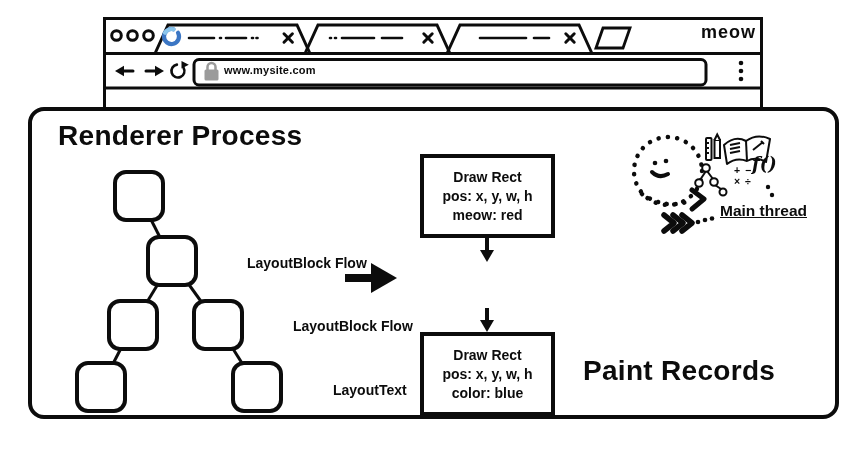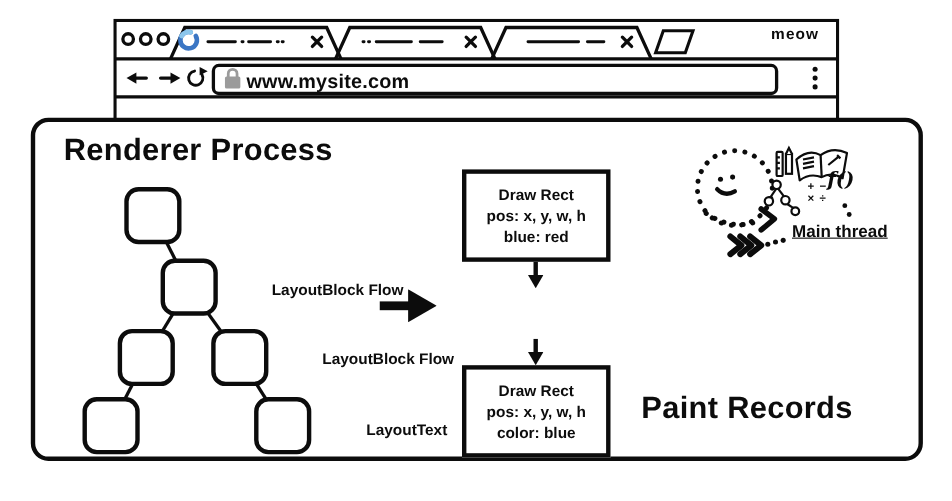--- a/index.html
+++ b/index.html
@@ -3,22 +3,22 @@
 <meta charset="utf-8">
 <style>
   html,body{margin:0;padding:0;background:#fff;}
   .canvas{
     position:relative;width:865px;height:455px;background:#fff;overflow:hidden;
     font-family:"Liberation Sans",sans-serif;color:#0c0c0c;
   }
   .abs{position:absolute;}
   svg{display:block;}
   
-  .url-text{left:224px;top:64px;font-size:18px;font-weight:600;letter-spacing:.2px;}
-  .brand{left:701px;top:22px;font-size:14px;font-weight:700;letter-spacing:1px;}
+  .url-text{left:224px;top:64px;font-size:11px;font-weight:600;letter-spacing:.2px;}
+  .brand{left:701px;top:22px;font-size:18px;font-weight:700;letter-spacing:1px;}
   
   .panel{
     left:28px;top:107px;width:811px;height:312px;background:#fff;
     border:4px solid #0c0c0c;border-radius:16px;box-sizing:border-box;z-index:5;
   }
   .panel-title{left:26px;top:9px;font-size:28px;font-weight:700;letter-spacing:.3px;}
   .tree-label{font-size:14px;font-weight:700;white-space:nowrap;padding-left:43px;}
   .tl1{left:172px;top:144px;}
   .tl2{left:218px;top:207px;}
   .tl3{left:258px;top:271px;}
@@ -154,21 +154,21 @@
     <div class="abs tree-label tl3">LayoutText</div>
 
     <svg class="abs" style="left:313px;top:152px;" width="52" height="30" viewBox="0 0 52 30">
       <rect x="0" y="11" width="28" height="8" fill="#0c0c0c"></rect>
       <polygon points="26,0 26,30 52,15" fill="#0c0c0c"></polygon>
     </svg>
 
     <div class="abs paint-box pb1">
       <span>Draw Rect</span>
       <span>pos: x, y, w, h</span>
-      <span>blue: red</span>
+      <span>meow: red</span>
     </div>
     <svg class="abs" style="left:448px;top:127px;" width="14" height="24" viewBox="0 0 14 24">
       <line x1="7" y1="0" x2="7" y2="13" stroke="#0c0c0c" stroke-width="4"></line>
       <polygon points="0,12 14,12 7,24" fill="#0c0c0c"></polygon>
     </svg>
     <svg class="abs" style="left:448px;top:197px;" width="14" height="24" viewBox="0 0 14 24">
       <line x1="7" y1="0" x2="7" y2="13" stroke="#0c0c0c" stroke-width="4"></line>
       <polygon points="0,12 14,12 7,24" fill="#0c0c0c"></polygon>
     </svg>
     <div class="abs paint-box pb3">

